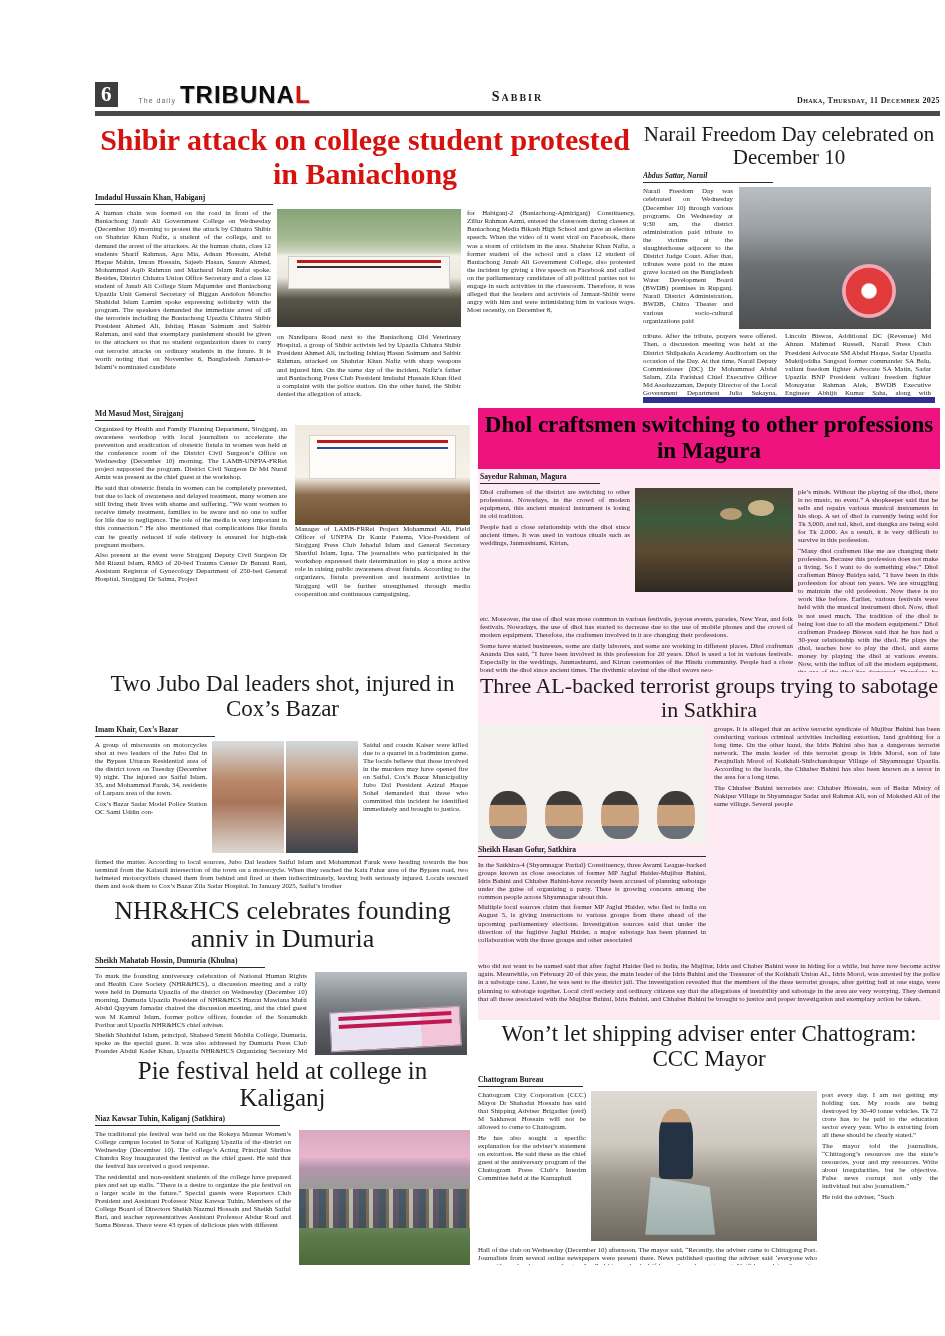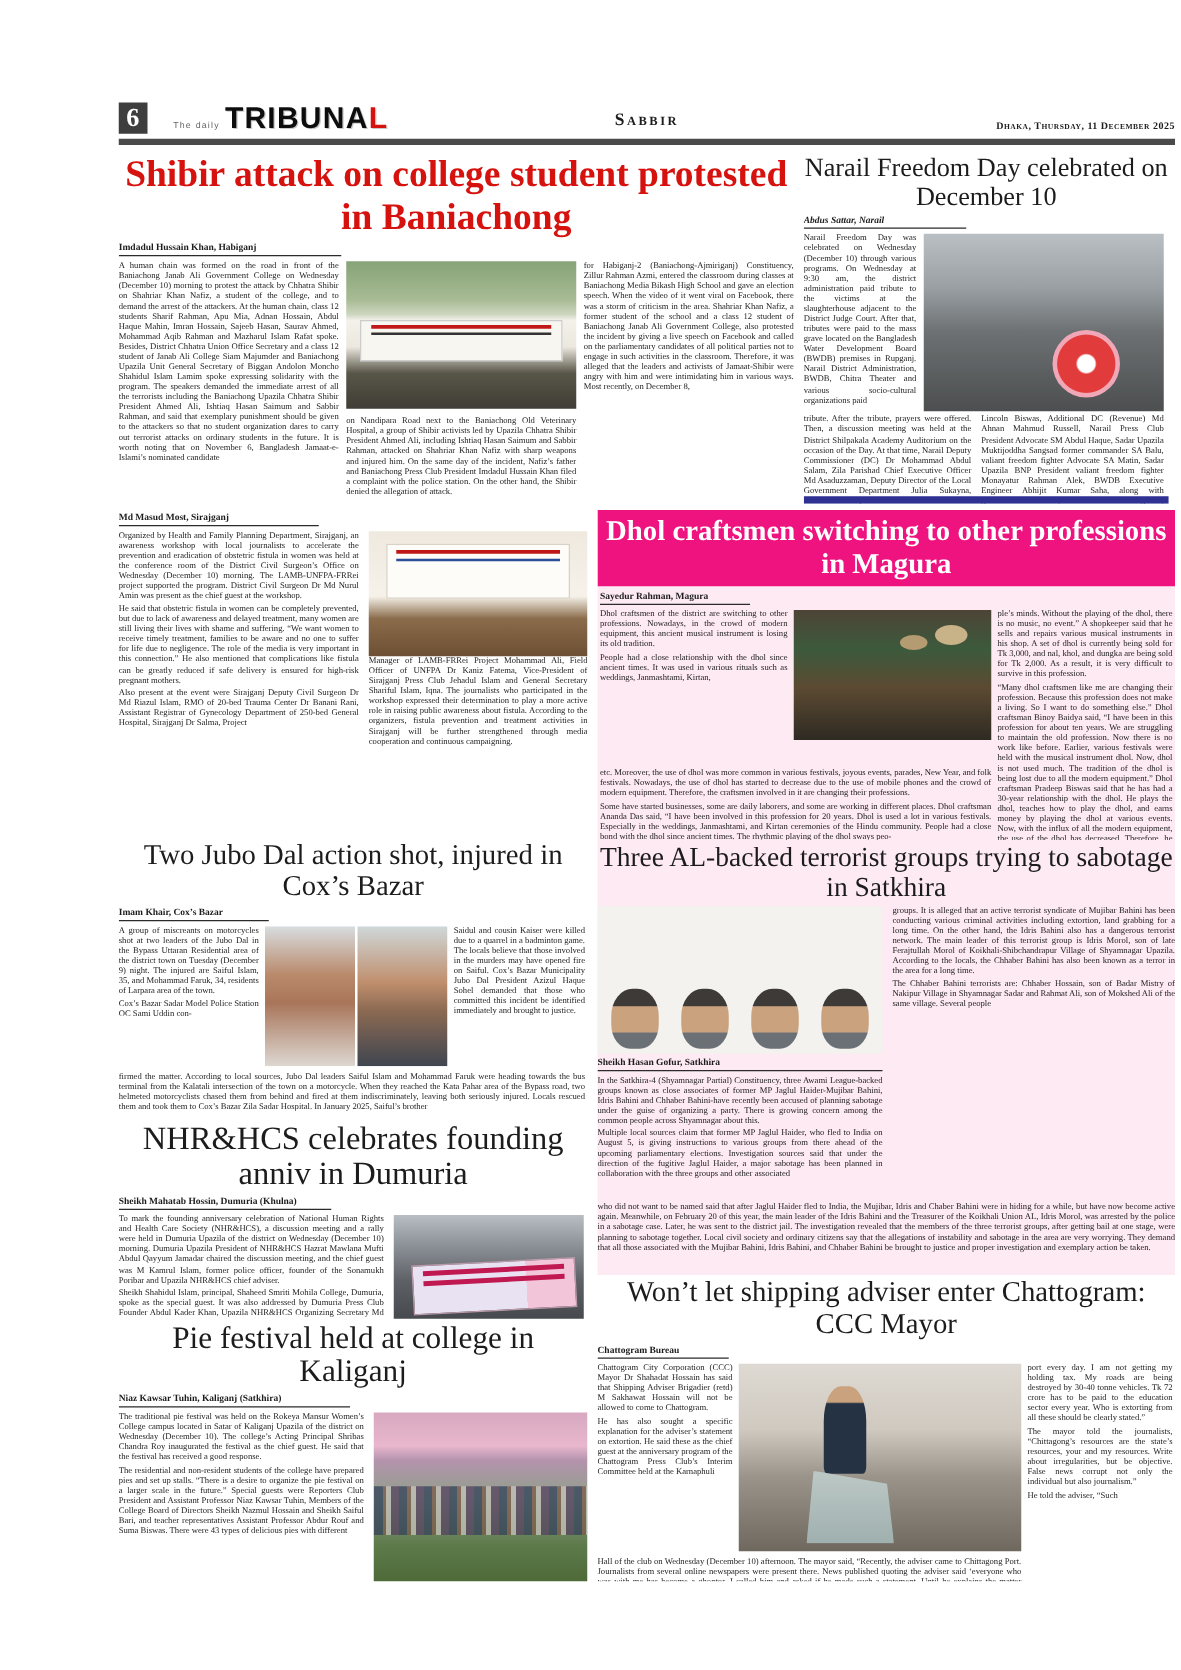--- a/index.html
+++ b/index.html
@@ -64,21 +64,21 @@
   .a3 .hl{font-size:22px;}
   .a3 .byline{width:160px;}
   .a3-grid{display:grid;grid-template-columns:192px 175px;gap:8px;}
   .ph3{height:100px;background:linear-gradient(180deg,#efe9df 0%,#f6f2ea 52%,#8a6b4a 70%,#6d4f33 100%);}
   .ph3 .banner-strip{position:absolute;left:8%;right:8%;top:10%;height:42%;background:#fdfcf8;border:1px solid #d8d2c6;}
   .ph3 .banner-strip i{display:block;height:3px;margin:4px 7px 0;background:#c01818;}
   .ph3 .banner-strip i+i{background:#2b4d9b;height:2px;}
 
   
   .a4{height:264px;overflow:hidden;background:var(--pink_bg,#fdeaf3);}
-  .a4-banner{background:var(--banner_pink,#ef1380);color:#ffffff;font-weight:bold;font-size:23px;line-height:1.15;text-align:center;padding:4px 6px;margin-bottom:3px;}
+  .a4-banner{background:var(--banner_pink,#ef1380);color:#000000;font-weight:bold;font-size:23px;line-height:1.15;text-align:center;padding:4px 6px;margin-bottom:3px;}
   .a4 .byline{width:120px;margin-left:2px;}
   .a4-grid{display:grid;grid-template-columns:150px 158px 140px;gap:5px;padding:0 2px;}
   .a4-col1{grid-column:1;grid-row:1;}
   .ph4{grid-column:2;grid-row:1;height:104px;background:linear-gradient(180deg,#4d4436 0%,#3c5a3c 30%,#5c4a32 60%,#2e2a22 100%);}
   .ph4 .drum{position:absolute;right:12%;top:12%;width:26px;height:16px;border-radius:50%;background:#c8b288;box-shadow:-30px 6px 0 -2px #b59b72;}
   .a4-wide{grid-column:1 / 3;grid-row:2;}
   .a4-col3{grid-column:3;grid-row:1 / 3;}
 
   
   .a5{height:225px;overflow:hidden;}
@@ -216,21 +216,21 @@
                 </div>
             </div>
             <div class="txt">
                 <p>Manager of LAMB-FRRei Project Mohammad Ali, Field Officer of UNFPA Dr Kaniz Fatema, Vice-President of Sirajganj Press Club Jehadul Islam and General Secretary Shariful Islam, Iqna. The journalists who participated in the workshop expressed their determination to play a more active role in raising public awareness about fistula. According to the organizers, fistula prevention and treatment activities in Sirajganj will be further strengthened through media cooperation and continuous campaigning.</p>
               </div>
           </div>
         </div>
       </div>
 
       <div class="a5">
-        <h2 class="hl">Two Jubo Dal action shot, injured in Cox’s Bazar</h2>
+        <h2 class="hl">Two Jubo Dal leaders shot, injured in Cox’s Bazar</h2>
         <div class="byline">Imam Khair, Cox’s Bazar</div>
         <div class="a5-grid">
           <div class="txt a5-col1">
               <p>A group of miscreants on motorcycles shot at two leaders of the Jubo Dal in the Bypass Uttaran Residential area of the district town on Tuesday (December 9) night. The injured are Saiful Islam, 35, and Mohammad Faruk, 34, residents of Larpara area of the town.</p>
               <p>Cox’s Bazar Sadar Model Police Station OC Sami Uddin con-</p>
             </div>
           <div class="photo ph5">
             <div class="pA"></div>
             <div class="pB"></div>
           </div>

